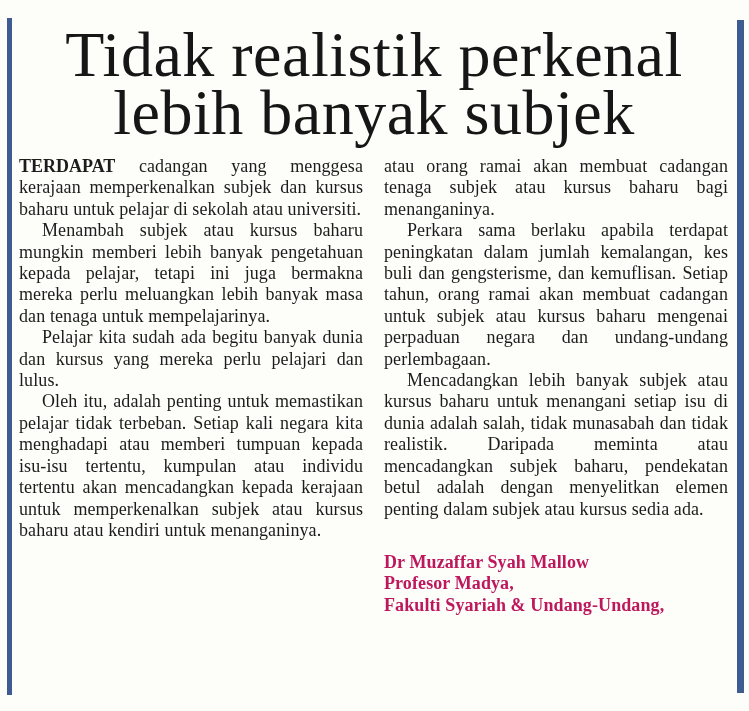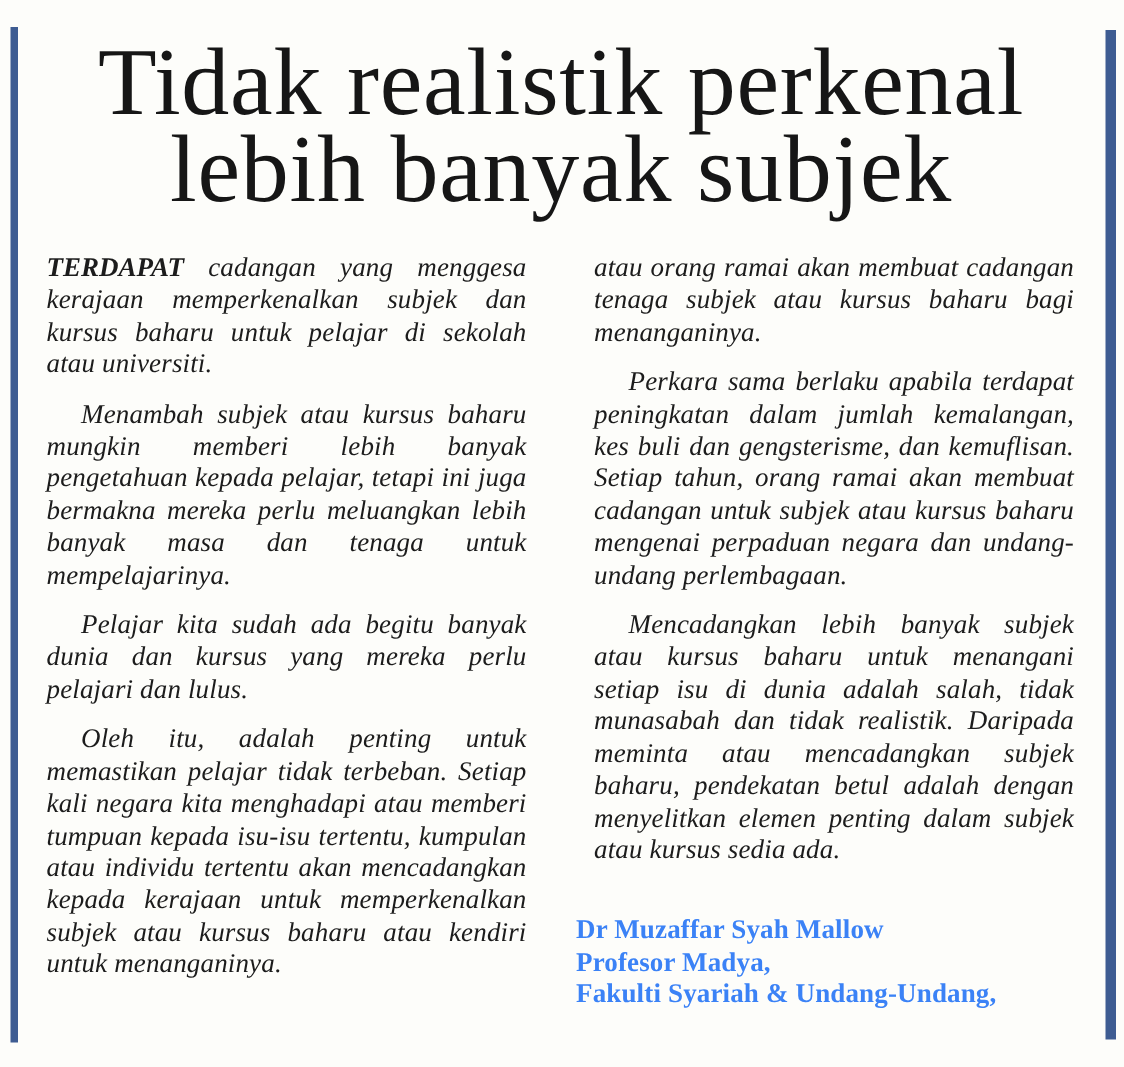--- a/index.html
+++ b/index.html
@@ -56,36 +56,35 @@
     margin-top: 14px;
   }
   .col {
     width: 344px;
     text-align: justify;
     font-size: 18px;
     line-height: 21.4px;
     letter-spacing: 0.1px;
   }
   .col p {
-    margin: 12px;
-    font-style: italic;
+    margin: 0;
   }
   .col p.indent {
     text-indent: 23px;
   }
   .lead-word {
     font-weight: 700;
     letter-spacing: 0;
   }
   .byline {
     margin-top: 32px;
     font-weight: 700;
     text-align: left;
     line-height: 21.4px;
-    color: #3b82f6;
+    color: #be185d;
   }
 </style>
 </head>
 <body>
 
 <div class="edge-bar left"></div>
 <div class="edge-bar right"></div>
 
 <article class="clip">
   <h1 class="headline">

